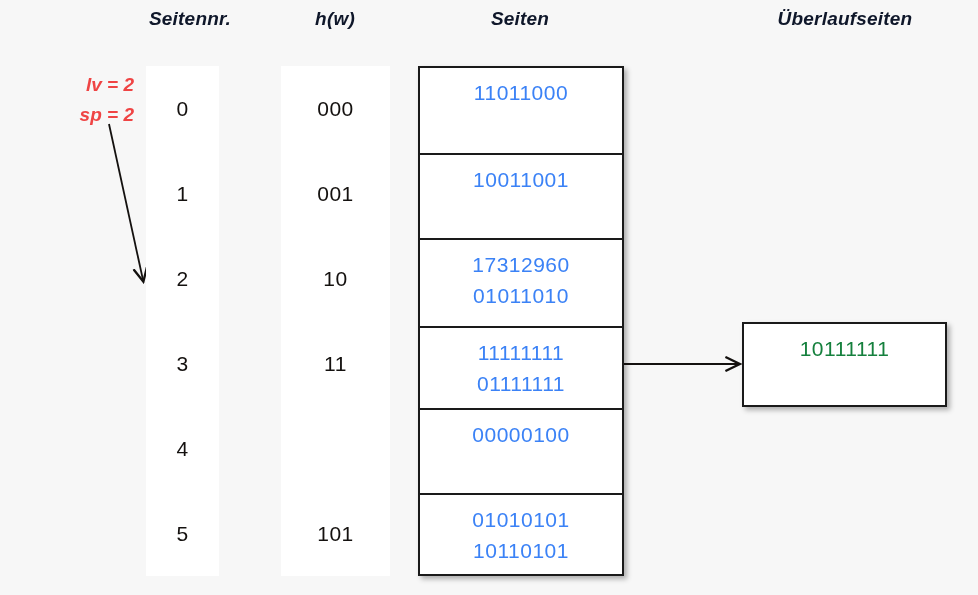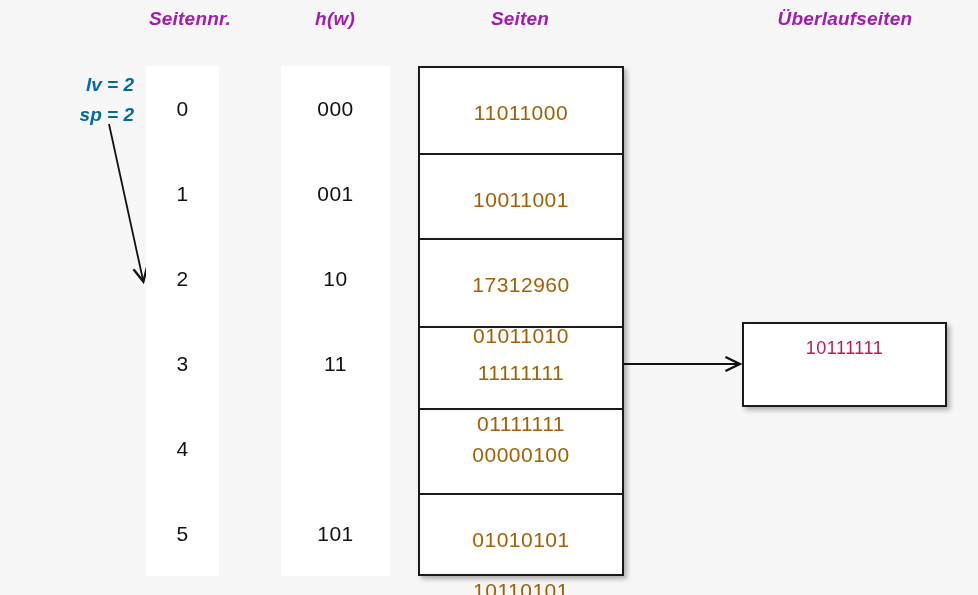--- a/index.html
+++ b/index.html
@@ -19,40 +19,40 @@
     width: 978px;
     height: 595px;
   }
 
   
   .col-header {
     position: absolute;
     font-style: italic;
     font-weight: 600;
     font-size: 19px;
-    color: #a21caf;
+    color: #0f172a;
     letter-spacing: 0.2px;
     white-space: nowrap;
     text-align: center;
   }
   #hdr-seitennr { left: 100px; top: 8px; width: 180px; }
   #hdr-hw       { left: 265px; top: 8px; width: 140px; }
   #hdr-seiten   { left: 420px; top: 8px; width: 200px; }
   #hdr-ueberlauf{ left: 740px; top: 8px; width: 210px; }
 
   
   #params {
     position: absolute;
     left: 14px;
     top: 70px;
     width: 120px;
     font-size: 19px;
     font-style: italic;
     font-weight: 600;
-    color: #0369a1;
+    color: #ef4444;
     line-height: 30px;
     text-align: right;
   }
   #params .prm { display: block; white-space: nowrap; }
 
   
   #arrow-param {
     position: absolute;
     left: 95px;
     top: 118px;
@@ -104,47 +104,46 @@
     box-sizing: border-box;
     display: flex;
     flex-direction: column;
     align-items: center;
     justify-content: flex-start;
     padding-top: 9px;
   }
   .seiten-row.divider { border-top: 2px solid #1a1a1a; }
   .seiten-row .rec {
     font-size: 21px;
-    color: #a16207;
+    color: #3b82f6;
     line-height: 31px;
     letter-spacing: 0.5px;
     white-space: nowrap;
-    margin-top: 20px;
   }
 
   
   #overflow-box {
     position: absolute;
     left: 742px;
     top: 322px;
     width: 205px;
     height: 85px;
     background: #ffffff;
     border: 2px solid #1a1a1a;
     box-sizing: border-box;
     box-shadow: 3px 3px 5px rgba(0,0,0,0.30);
     display: flex;
     flex-direction: column;
     align-items: center;
     justify-content: flex-start;
     padding-top: 9px;
   }
   #overflow-box .rec {
-    font-size: 18px;
-    color: #be185d;
+    font-size: 21px;
+    color: #15803d;
     line-height: 31px;
     letter-spacing: 0.5px;
   }
 
   
   #arrow-overflow {
     position: absolute;
     left: 620px;
     top: 350px;
     width: 128px;

